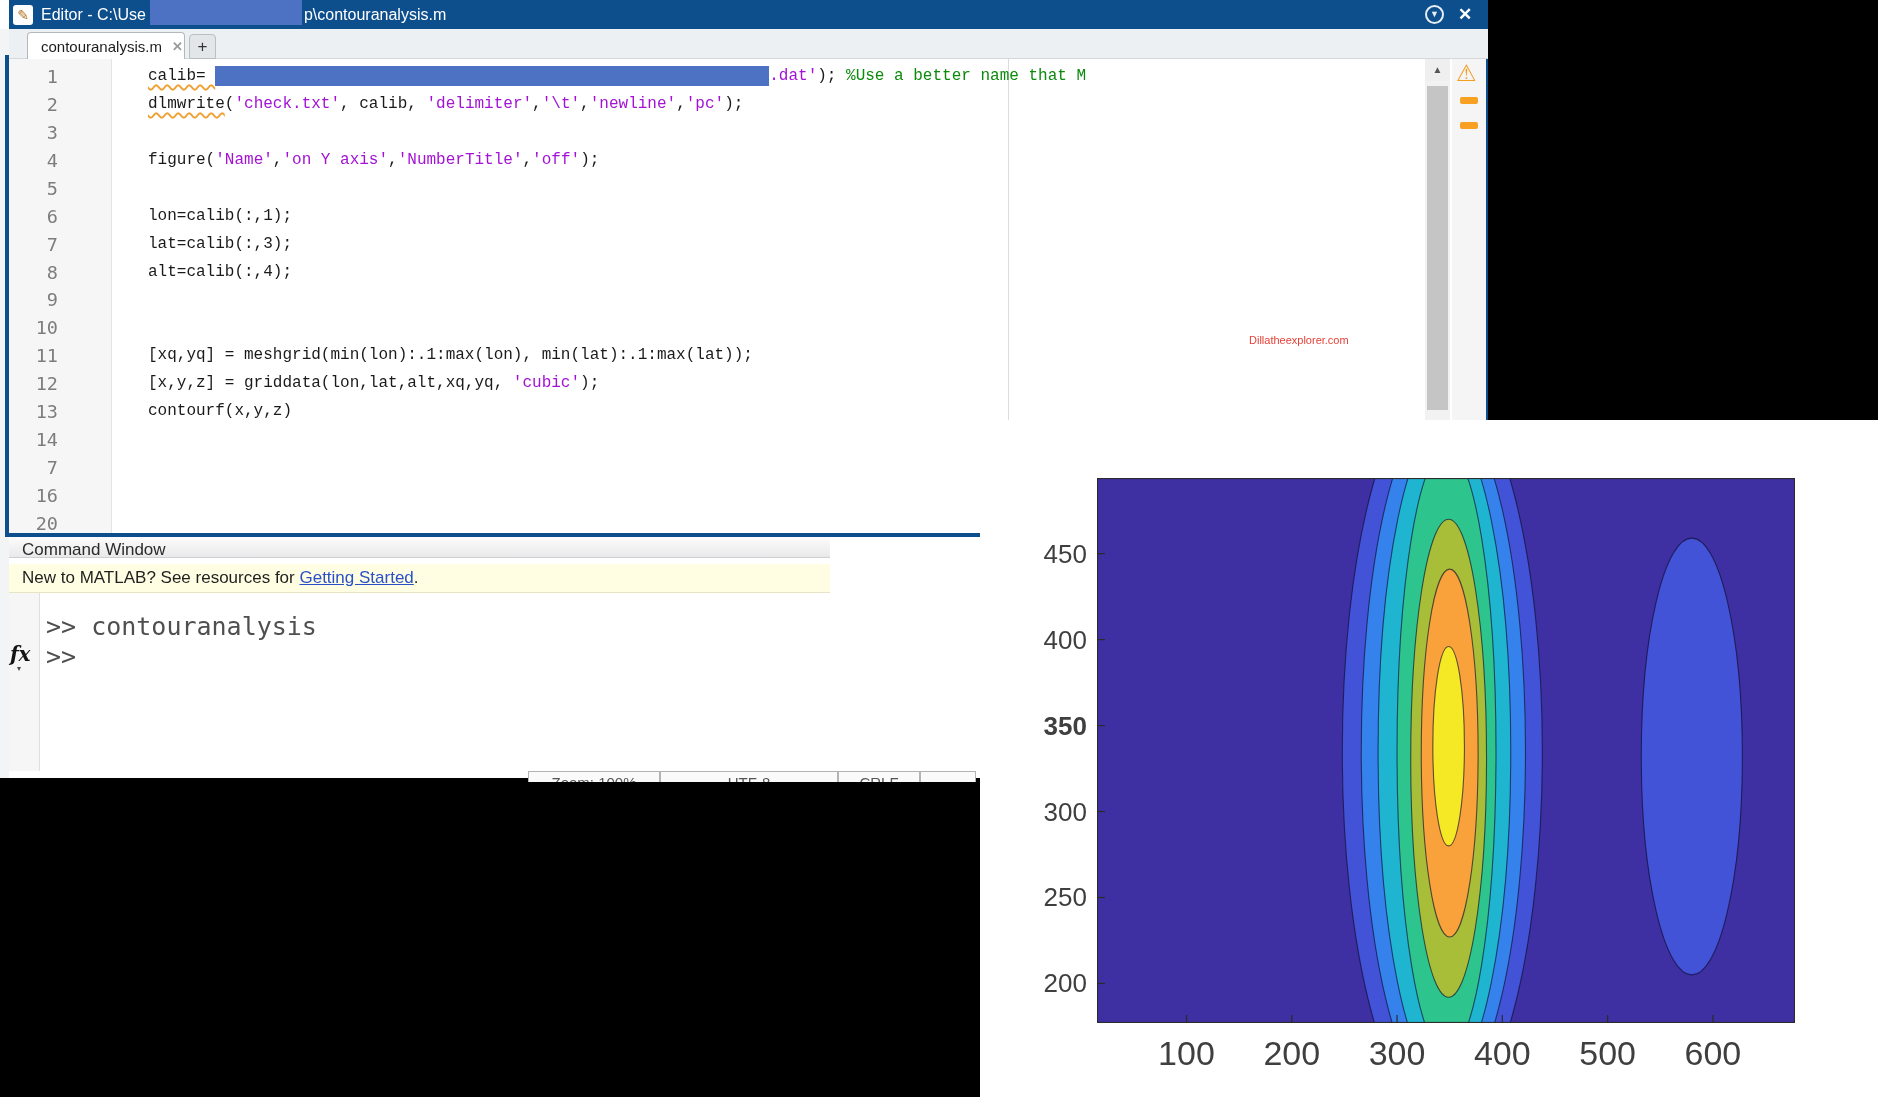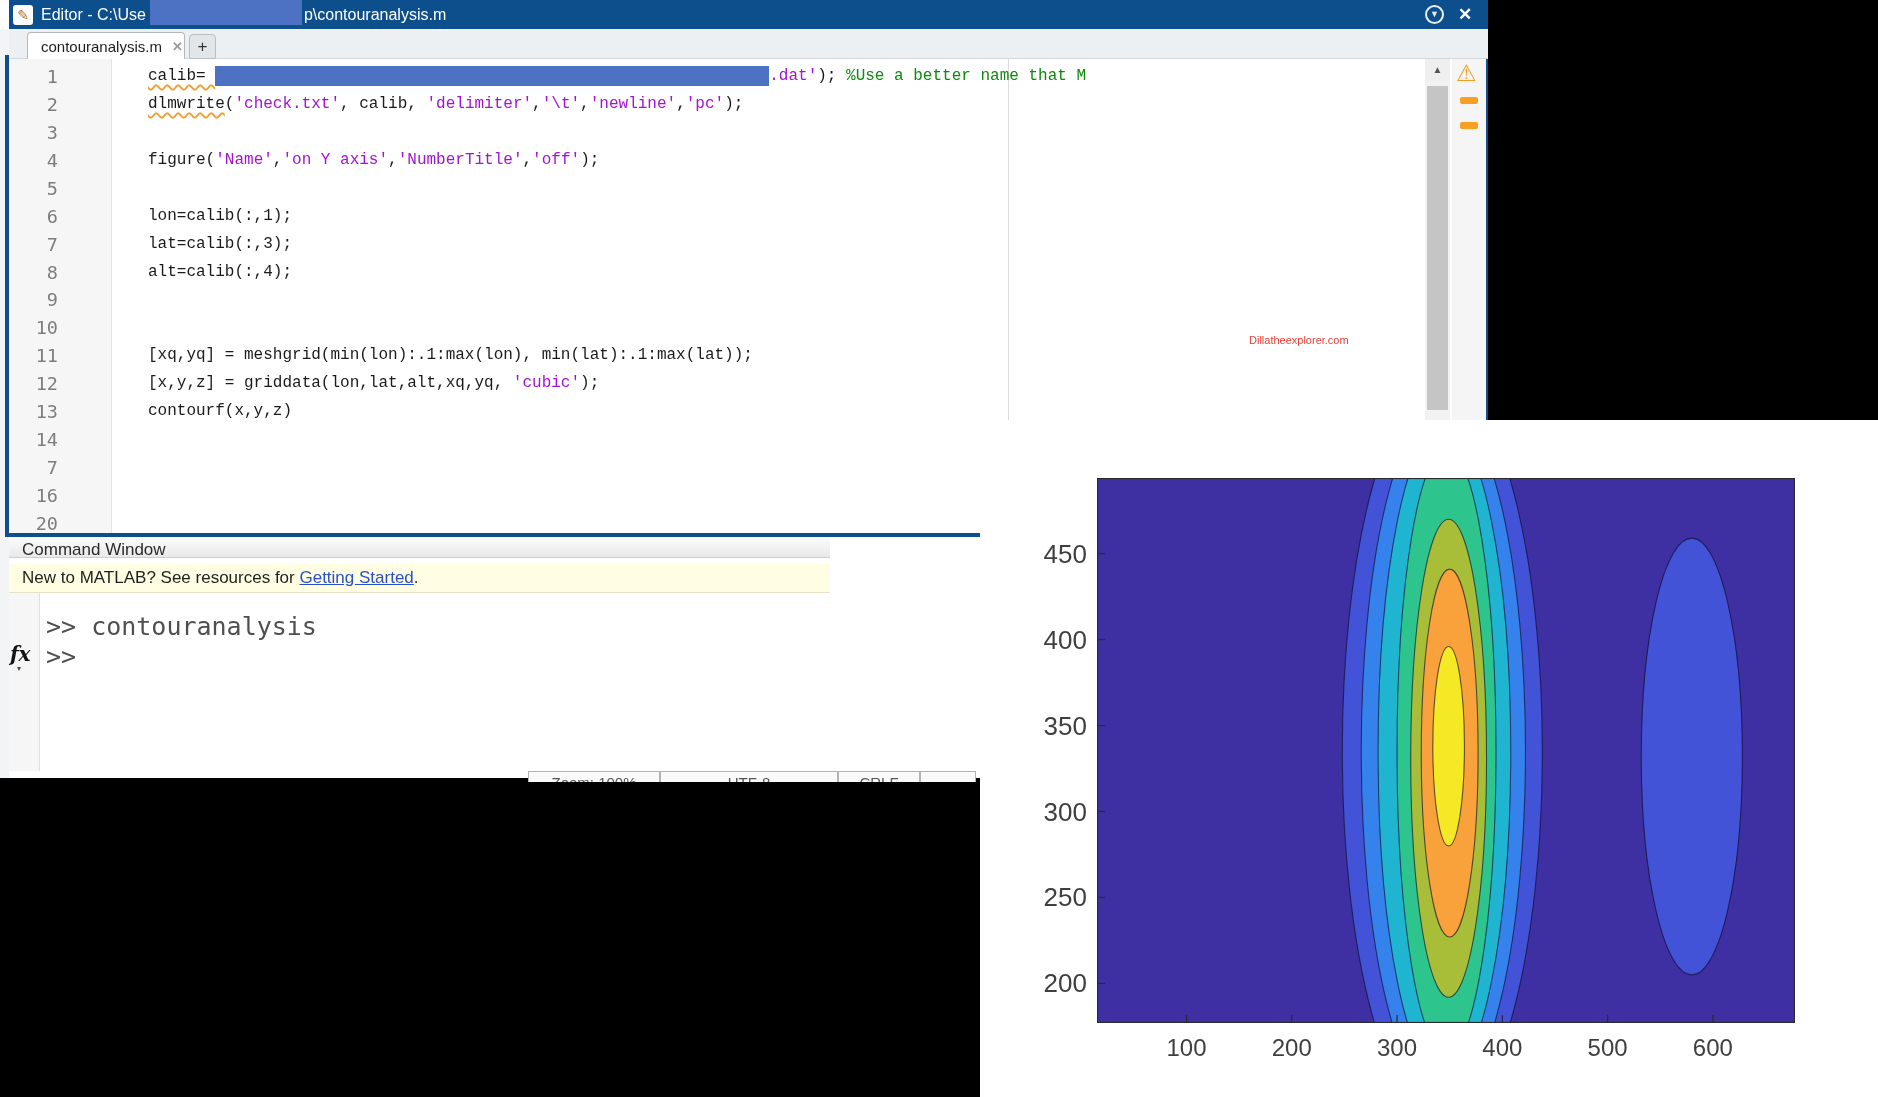--- a/index.html
+++ b/index.html
@@ -86,21 +86,21 @@
   
   #status-row { left:0; top:771px; width:1488px; height:11px; overflow:hidden; }
   .status-cell { position:absolute; top:0; height:22px; background:#fafafa;
                  border:1px solid #b3b3b3; font-size:15px; color:#555;
                  text-align:center; padding-top:2px; }
 
   
   #figure-window { left:980px; top:420px; width:898px; height:677px; background:#fff; }
   #plot-area { left:117px; top:58px; width:698px; height:545px; }
   .x-tick-label { position:absolute; width:80px; top:614px; text-align:center;
-                  font-size:24px; color:#3f3f3f; }
+                  font-size:34px; color:#3f3f3f; }
   .y-tick-label { position:absolute; width:50px; height:32px; line-height:32px;
                   text-align:right; font-size:26px; color:#3f3f3f; }
 </style>
 </head>
 <body>
 
 <div id="matlab-window" class="abs">
 
   <div id="titlebar" class="abs">
     <div id="titlebar-icon">✎</div>
@@ -218,17 +218,17 @@
   <div id="fig-ticks">
       <div class="x-tick-label" style="left: 166.487px;">100</div>
       <div class="x-tick-label" style="left: 271.766px;">200</div>
       <div class="x-tick-label" style="left: 377.045px;">300</div>
       <div class="x-tick-label" style="left: 482.324px;">400</div>
       <div class="x-tick-label" style="left: 587.603px;">500</div>
       <div class="x-tick-label" style="left: 692.882px;">600</div>
       <div class="y-tick-label" style="left: 57px; top: 547.457px;">200</div>
       <div class="y-tick-label" style="left: 57px; top: 461.495px;">250</div>
       <div class="y-tick-label" style="left: 57px; top: 375.533px;">300</div>
-      <div class="y-tick-label" style="left: 57px; top: 289.571px;">350</div>
+      <div class="y-tick-label" style="left: 57px; top: 289.571px; font-weight: bold;">350</div>
       <div class="y-tick-label" style="left: 57px; top: 203.609px;">400</div>
       <div class="y-tick-label" style="left: 57px; top: 117.647px;">450</div>
     </div>
 </div>
 
 </body></html>

